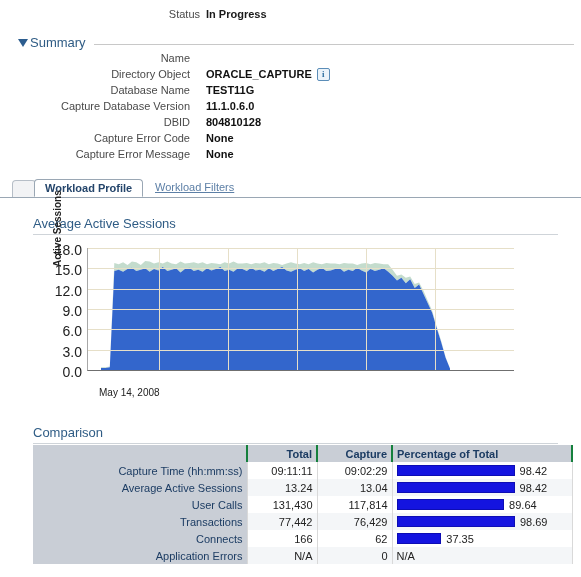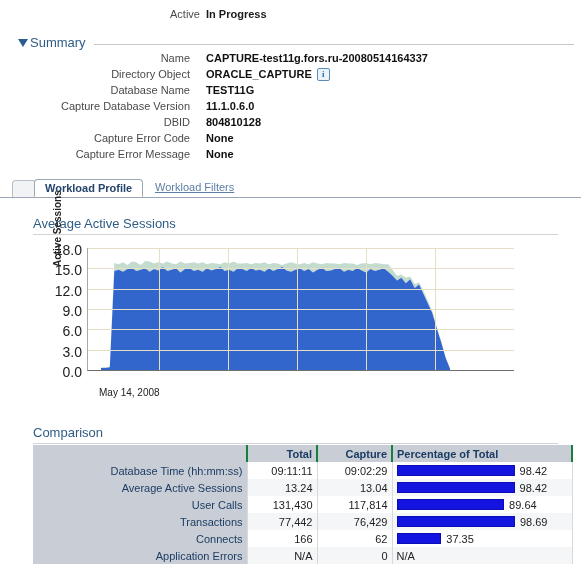--- a/index.html
+++ b/index.html
@@ -215,36 +215,33 @@
     height:11px; background:#1414e0; border:1px solid #0d0db4;
     box-sizing:border-box;
   }
   .bar-value{margin-left:5px; color:#222; white-space:nowrap;}
   .na-text{color:#222;}
 </style>
 </head>
 <body>
 
 <div class="status-row">
-  <div class="status-label">Active</div>
+  <div class="status-label">Status</div>
   <div class="status-value">In Progress</div>
 </div>
 
 <div class="summary-header">
   <div class="disclose-triangle"></div>
   <div class="summary-title">Summary</div>
   <div class="summary-rule"></div>
 </div>
 
 <div class="summary-list">
   <div class="prop-row">
     <div class="prop-label">Name</div>
-    <div class="prop-value">
-        <span>CAPTURE-test11g.fors.ru-20080514164337</span>
-      </div>
   </div>
   <div class="prop-row">
     <div class="prop-label">Directory Object</div>
     <div class="prop-value">
       <span>ORACLE_CAPTURE</span>
       <span class="info-icon">i</span>
     </div>
   </div>
   <div class="prop-row">
     <div class="prop-label">Database Name</div>
@@ -314,21 +311,21 @@
   <thead>
     <tr>
       <th class="th-blank"></th>
       <th class="th-total">Total</th>
       <th class="th-capture">Capture</th>
       <th class="th-pct">Percentage of Total</th>
     </tr>
   </thead>
   <tbody id="cmp-body">
       <tr class="row-odd">
-        <td class="row-label">Database Time (hh:mm:ss)</td>
+        <td class="row-label">Capture Time (hh:mm:ss)</td>
         <td class="cell-num">09:11:11</td>
         <td class="cell-num">09:02:29</td>
         <td class="cell-pct">
           <div class="bar-wrap">
             <div class="bar" style="width: 118.1px; background: rgb(20, 20, 224);"></div>
             <span class="bar-value">98.42</span>
           </div>
         </td>
       </tr>
       <tr class="row-even">

